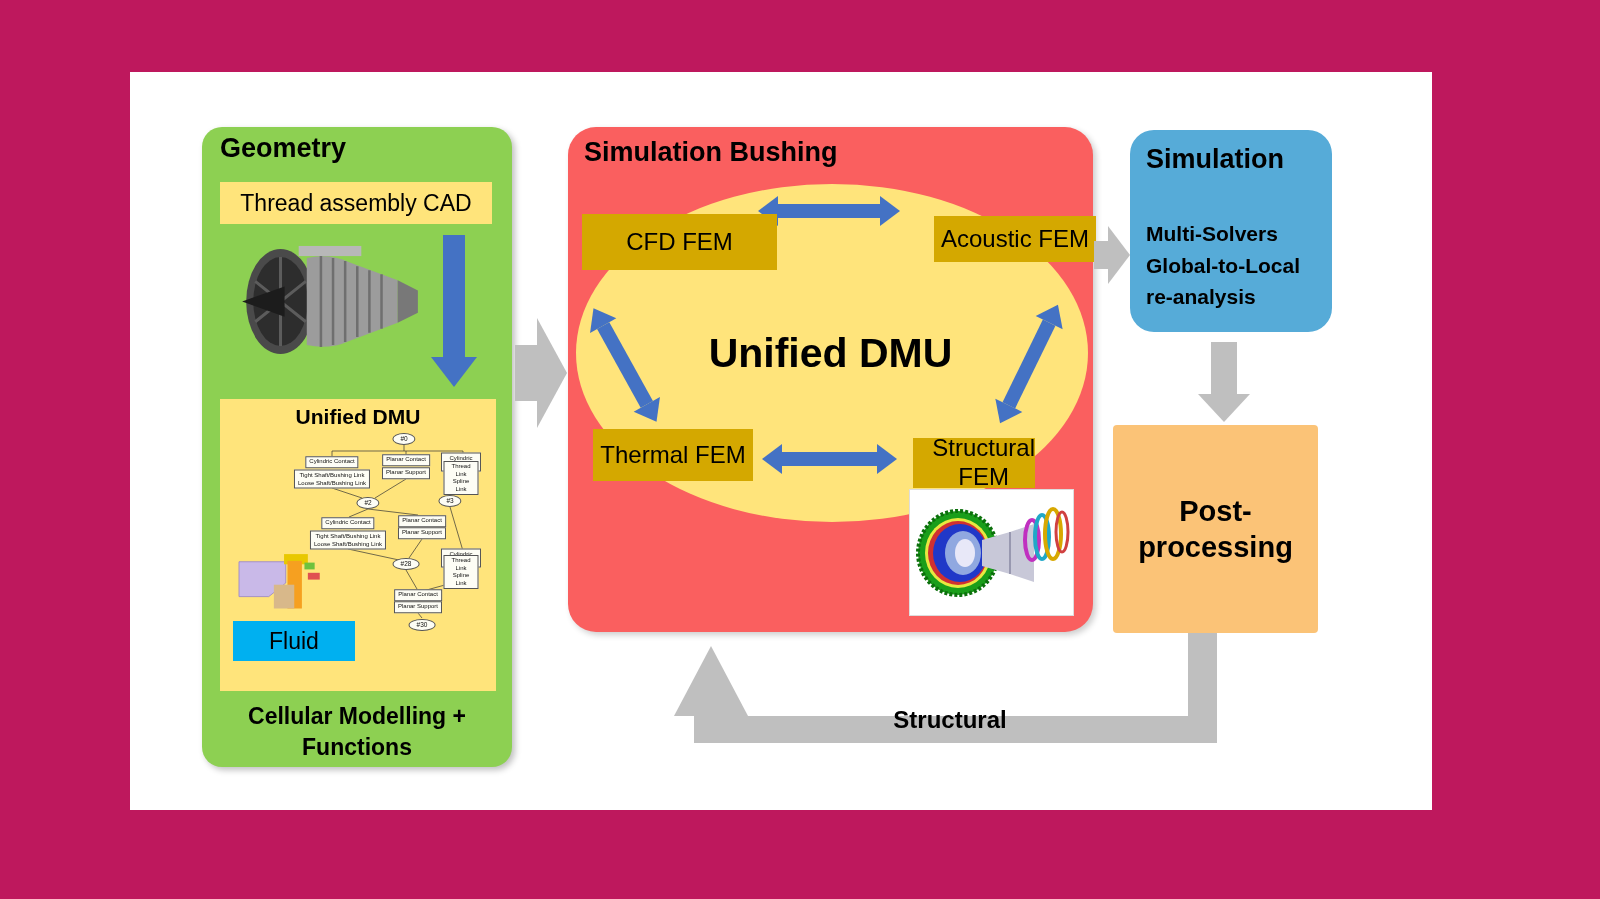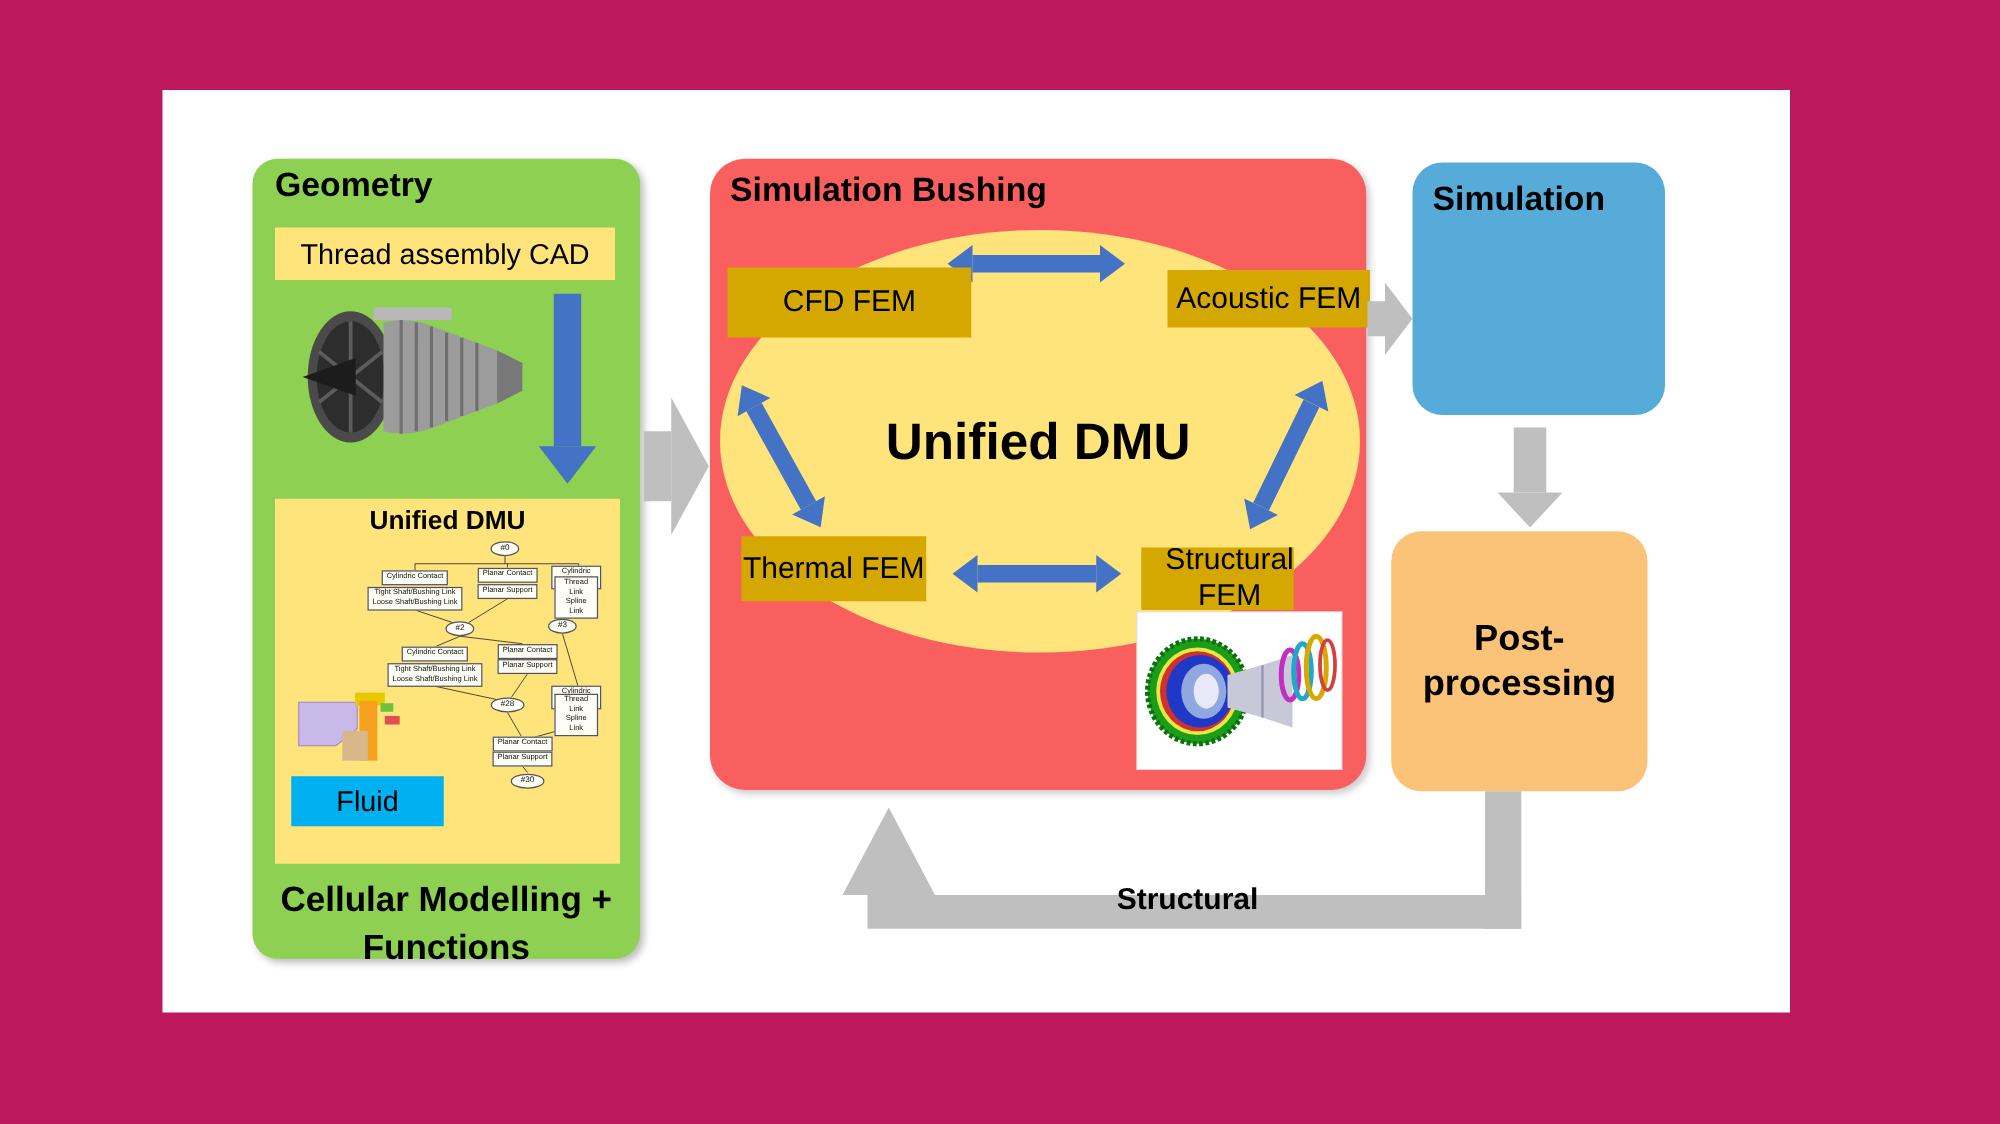--- a/index.html
+++ b/index.html
@@ -6,32 +6,32 @@
   #canvas { position:relative; width:1600px; height:899px; background:#be185d; overflow:hidden; }
   #sheet { position:absolute; left:130px; top:72px; width:1302px; height:738px; background:#ffffff; }
   .abs { position:absolute; }
   .multiline { white-space:pre-line; }
 
   
   .panel { position:absolute; border-radius:20px; }
   #geometry-panel { left:202px; top:127px; width:310px; height:640px; background:#8dd052; box-shadow:3px 3px 6px rgba(0,0,0,0.25); }
   #simmodels-panel { left:568px; top:127px; width:525px; height:505px; background:#fa5f5f; border-radius:28px; box-shadow:3px 3px 6px rgba(0,0,0,0.2); }
   #simulation-panel { left:1130px; top:130px; width:202px; height:202px; background:#56abd8; border-radius:24px; }
-  #postproc-panel { left:1113px; top:425px; width:205px; height:208px; background:#fbc377; border-radius:24px; display:flex; align-items:center; justify-content:center; }
+  #postproc-panel { left:1113px; top:425px; width:205px; height:208px; background:#fbc377; border-radius:4px; display:flex; align-items:center; justify-content:center; }
 
   .panel-title { position:absolute; font-weight:bold; font-size:27px; color:#000; }
 
   
   .yellow-box { position:absolute; background:#ffe47b; color:#000; }
   #cad-box { left:18px; top:55px; width:272px; height:42px; font-size:23px; display:flex; align-items:center; justify-content:center; }
   #engine-img { left:26px; top:98px; width:202px; height:148px; }
   #dmu-box { left:18px; top:272px; width:276px; height:292px; }
   #dmu-title { position:absolute; top:6px; left:0; width:100%; text-align:center; font-weight:bold; font-size:21px; color:#000; }
   #fluid-box { position:absolute; left:13px; top:222px; width:122px; height:40px; background:#00b0f0; color:#000; font-size:23px; display:flex; align-items:center; justify-content:center; }
-  #geometry-footer { position:absolute; top:574px; left:0; width:100%; text-align:center; font-weight:bold; font-size:28px; color:#000; line-height:1.35; }
+  #geometry-footer { position:absolute; top:574px; left:0; width:100%; text-align:center; font-weight:bold; font-size:23px; color:#000; line-height:1.35; }
 
   
   .fnode { position:absolute; transform:translate(-50%,-50%); background:#fdfdf5; border:1px solid #555; font-size:6px; line-height:1.25; text-align:center; white-space:pre-line; padding:1px 3px; color:#111; }
   .fellipse { border-radius:50%; padding:1px 7px; font-size:6.5px; }
   #flow-lines { position:absolute; left:0; top:0; width:276px; height:292px; }
   #mini-cad { position:absolute; left:10px; top:150px; width:120px; height:68px; }
 
   
   #geo-down-arrow { position:absolute; left:229px; top:108px; width:46px; height:152px; }
   #geo-down-arrow .shaft { position:absolute; left:12px; top:0; width:22px; height:122px; background:#4472c4; }
@@ -52,21 +52,21 @@
   #integ-bar  { left:694px; top:716px; width:523px; height:27px; }
   #integ-head { left:674px; top:646px; width:0; height:0; border-left:37px solid transparent; border-right:37px solid transparent; border-bottom:70px solid #bfbfbf; background:none; }
   #integ-label { left:790px; top:706px; width:320px; text-align:center; font-weight:bold; font-size:24px; color:#000; }
 
   
   #sm-ellipse { position:absolute; left:8px; top:57px; width:512px; height:338px; background:#ffe47b; border-radius:50%; }
   #sm-center { position:absolute; left:0; top:203px; width:100%; text-align:center; font-weight:bold; font-size:41px; color:#000; }
   .gold-box { position:absolute; background:#d4a800; color:#000; font-size:24px; display:flex; align-items:center; justify-content:center; text-align:center; line-height:1.2; }
   #gold-cfd { left:14px; top:87px; width:195px; height:56px; }
   #gold-acoustic { left:340px; top:89px; width:162px; height:46px;margin-left:26px; }
-  #gold-thermal { left:25px; top:302px; width:148px; height:52px; }
+  #gold-thermal { left:25px; top:302px; width:160px; height:52px; }
   #gold-structural { left:345px; top:311px; width:122px; height:50px;justify-content:flex-end; }
   #fem-img { position:absolute; left:342px; top:363px; width:163px; height:125px; background:#fff; box-shadow:0 0 0 1px #ddd; }
 
   
   .darrow { position:absolute; height:14px; background:#4472c4; }
   .darrow::before { content:""; position:absolute; left:-20px; top:-8px; width:0; height:0; border-top:15px solid transparent; border-bottom:15px solid transparent; border-right:20px solid #4472c4; }
   .darrow::after { content:""; position:absolute; right:-20px; top:-8px; width:0; height:0; border-top:15px solid transparent; border-bottom:15px solid transparent; border-left:20px solid #4472c4; }
   #darrow-top { left:210px; top:77px; width:102px; }
   #darrow-bottom { left:214px; top:325px; width:95px; }
   #darrow-left { left:12px; top:231px; width:90px; transform:rotate(61deg); }
@@ -213,20 +213,23 @@
     </svg>
   </div>
 
   <div id="arrow-sim-solv" class="abs">
     <div class="shaft"></div>
     <div class="head"></div>
   </div>
 
   <div id="simulation-panel" class="panel">
     <div id="sim-title">Simulation</div>
+    <div id="sim-body" class="multiline">Multi-Solvers
+Global-to-Local
+re-analysis</div>
   </div>
 
   <div id="arrow-solv-post" class="abs">
     <div class="shaft"></div>
     <div class="head"></div>
   </div>
 
   <div id="postproc-panel" class="panel">
     <div id="postproc-label" class="multiline">Post-
 processing</div>

